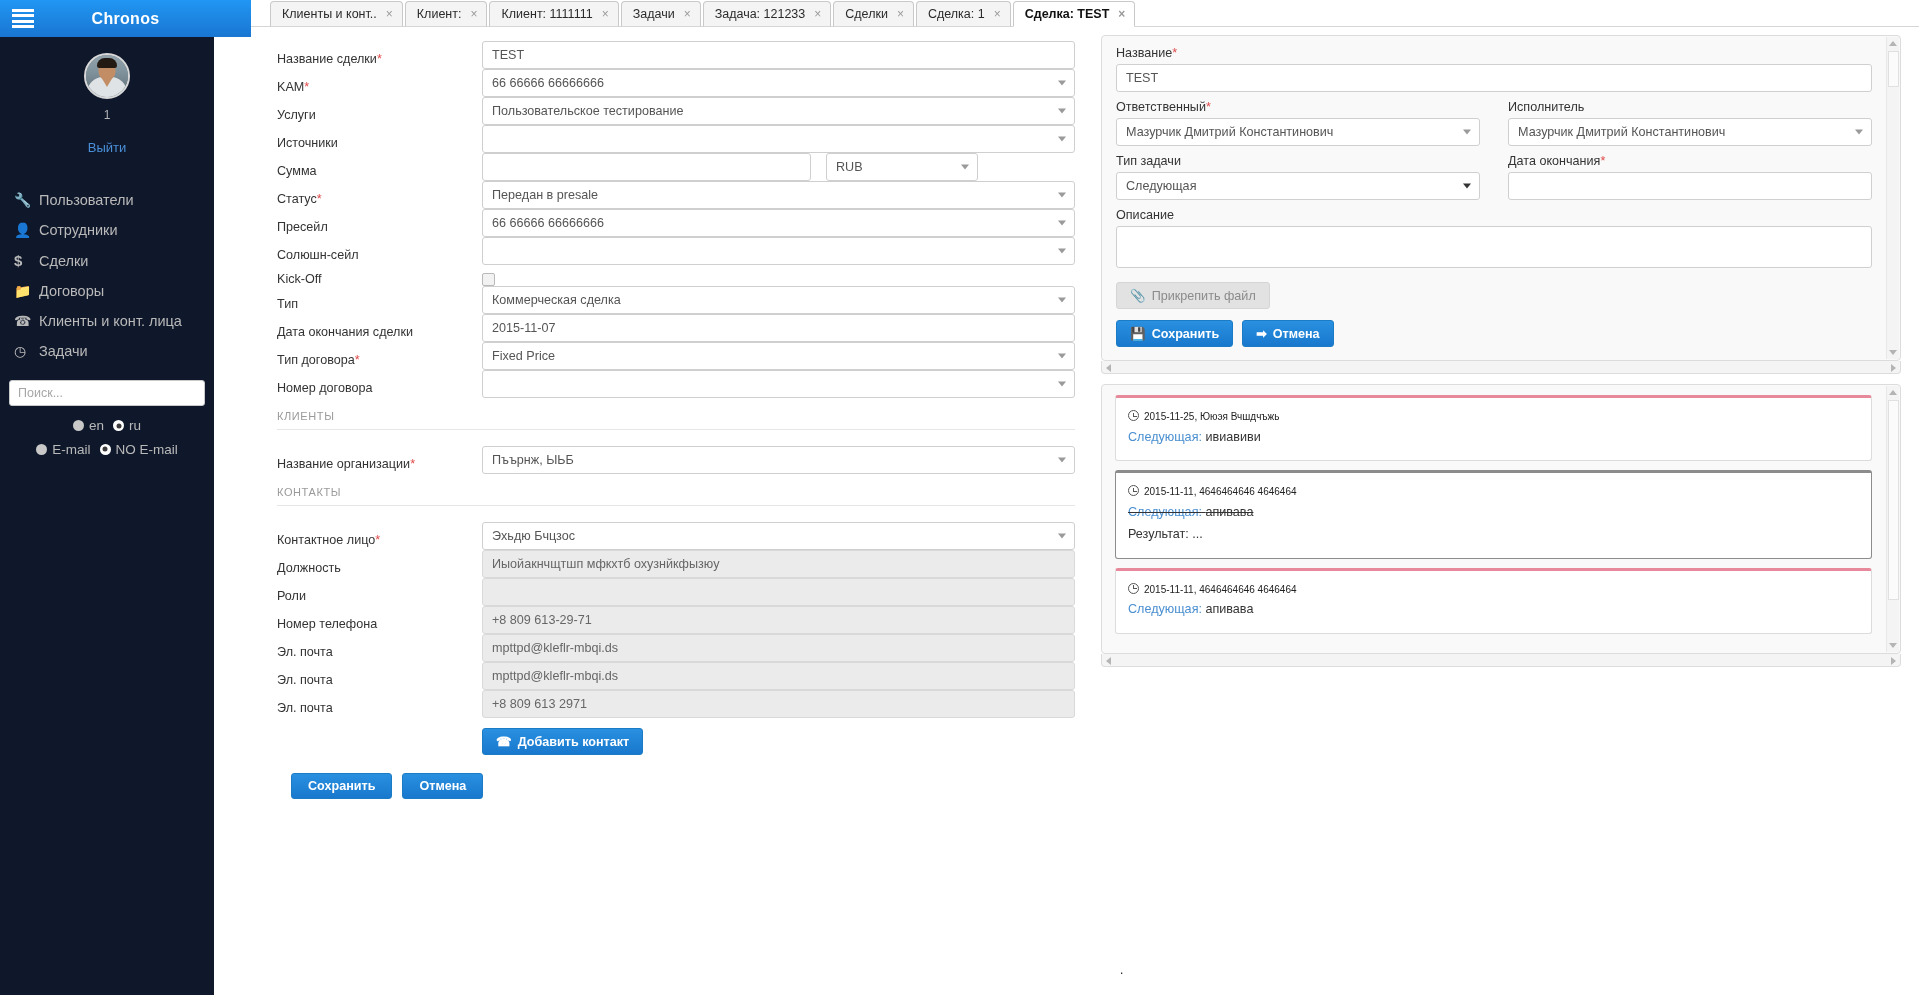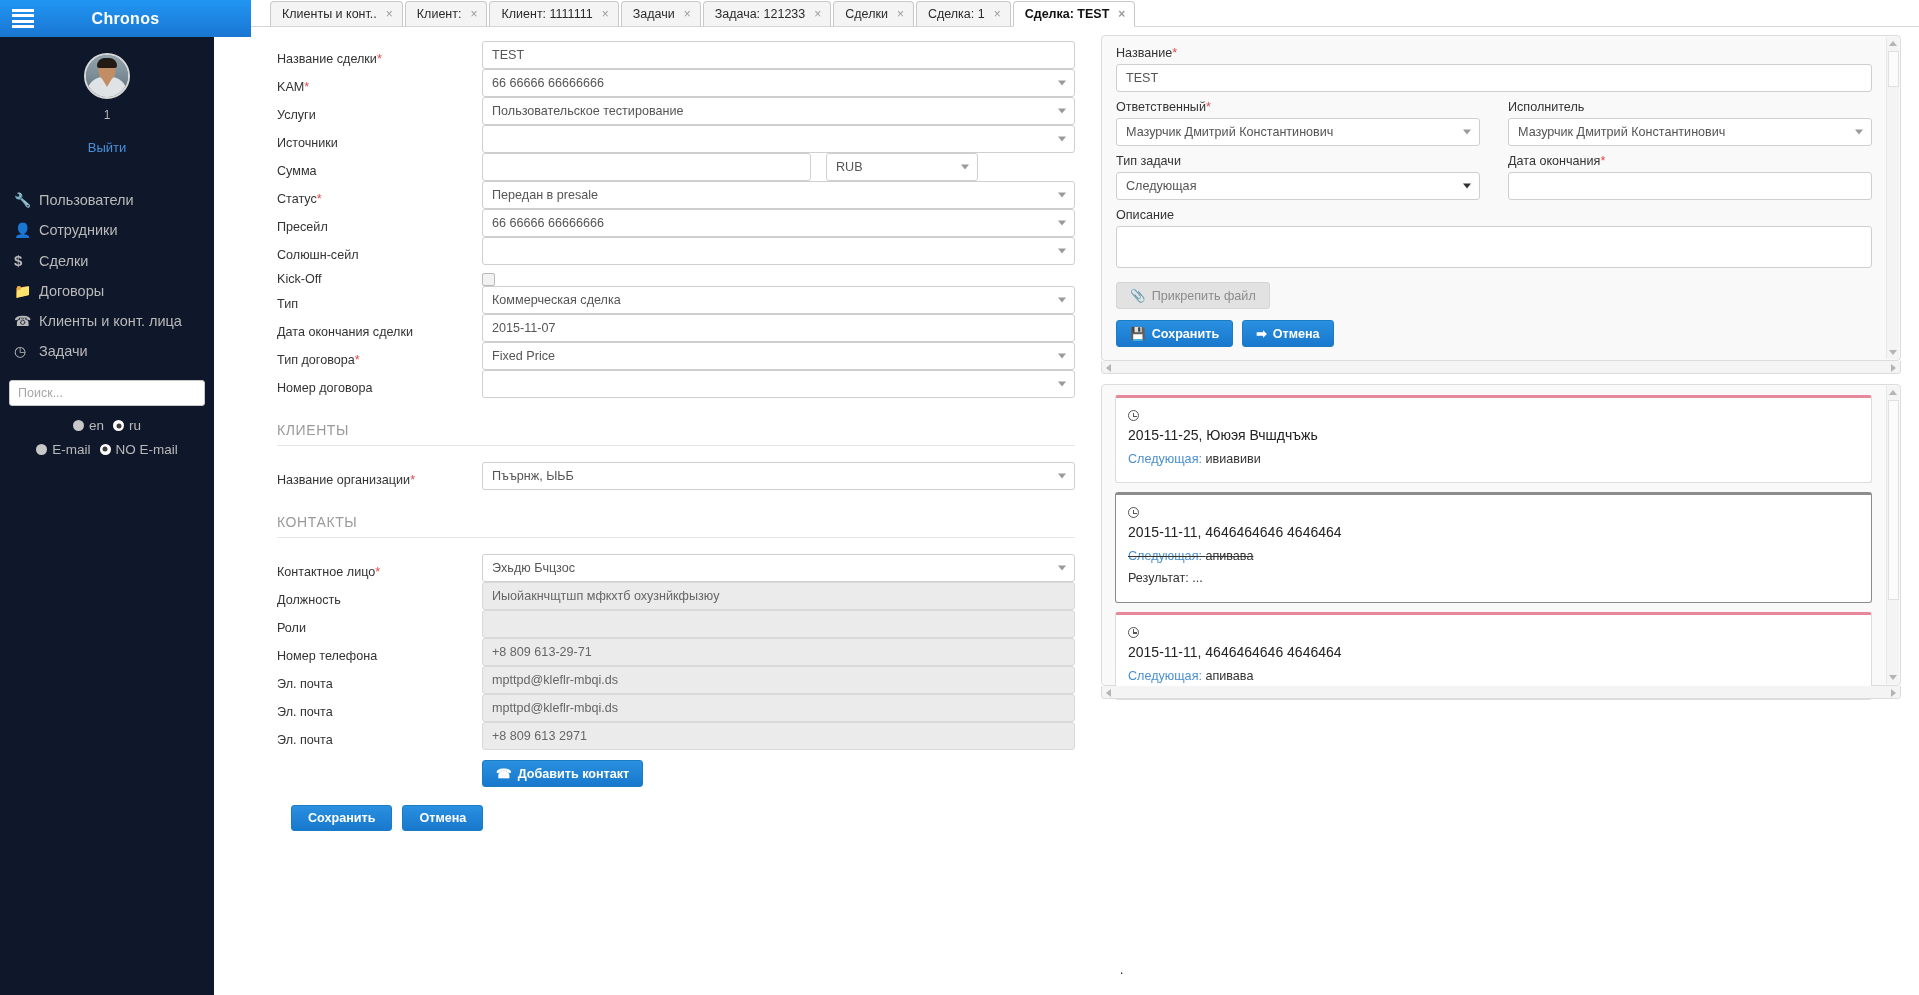--- a/index.html
+++ b/index.html
@@ -164,22 +164,22 @@
   }
   .amount-row { display: flex; gap: 0; }
   .amount-input { width: 329px; flex: 0 0 329px; }
   .currency-sel { width: 152px; flex: 0 0 152px; margin-left: 15px; }
   .chk {
     width: 13px; height: 13px; border: 1px solid #b9b9b9;
     border-radius: 2px; background: #f2f2f2; margin-top: 8px; cursor: pointer;
   }
 
   .sechead {
-    margin: 24px 0 0 0; padding-bottom: 7px;
-    font-size: 14px; color: #9a9a9a; letter-spacing: .6px;
+    margin: 12px 0 0 0; padding-bottom: 7px;
+    font-size: 11px; color: #9a9a9a; letter-spacing: .6px;
     border-bottom: 1px solid #e6e6e6;
     width: 798px;
   }
   .sechead + .frow { margin-top: 16px; }
 
   .btn {
     display: inline-flex; align-items: center; justify-content: center; gap: 6px;
     border: 1px solid #1b7bc4; border-radius: 3px;
     background: linear-gradient(to bottom,#2a90e0,#1878cd);
     color: #ffffff; font-size: 12.6px; font-weight: bold;
@@ -246,21 +246,21 @@
     background: #ffffff;
     border: 1px solid #dcdcdc;
     border-top: 3px solid #e8899b;
     border-radius: 3px;
     padding: 8px 12px 10px 12px;
     margin-bottom: 9px;
     font-size: 12.6px; color: #333;
   }
   .hcard.gray { border-top-color: #8c8c8c; border-color: #8c8c8c; }
   .hcard .hline { margin: 3px 0; line-height: 1.55; }
-  .hcard .htitle { display: flex; align-items: baseline; gap: 5px; font-size: 14px; color: #222; flex-direction: column; }
+  .hcard .htitle { display: flex; align-items: baseline; gap: 5px; font-size: 10px; color: #222; }
   .clock {
     display: inline-block; width: 11px; height: 11px;
     border: 1.4px solid #555; border-radius: 50%;
     position: relative; flex: 0 0 11px; top: 1px;
   }
   .clock:before { content:""; position:absolute; left:4px; top:1.5px; width:1.3px; height:4px; background:#555; }
   .clock:after { content:""; position:absolute; left:4px; top:4.5px; width:3.5px; height:1.3px; background:#555; }
   .nextlbl { color: #4a8fd0; }
   .strike { text-decoration: line-through; }
   .resline { color: #333; }

